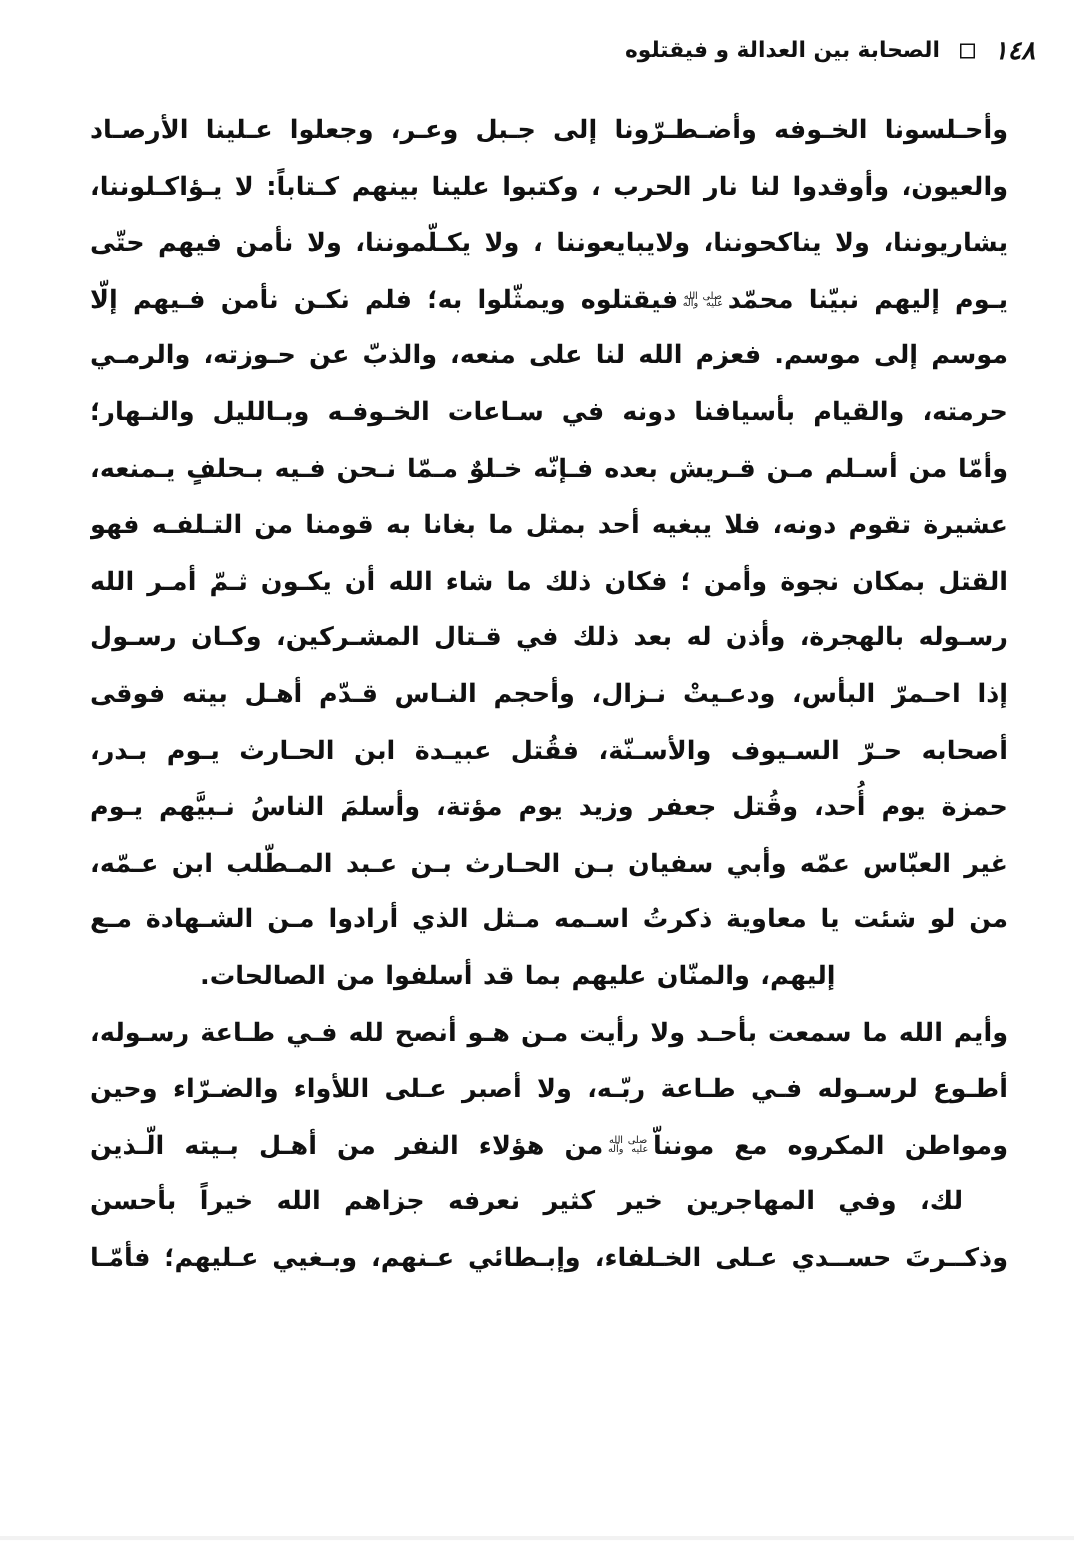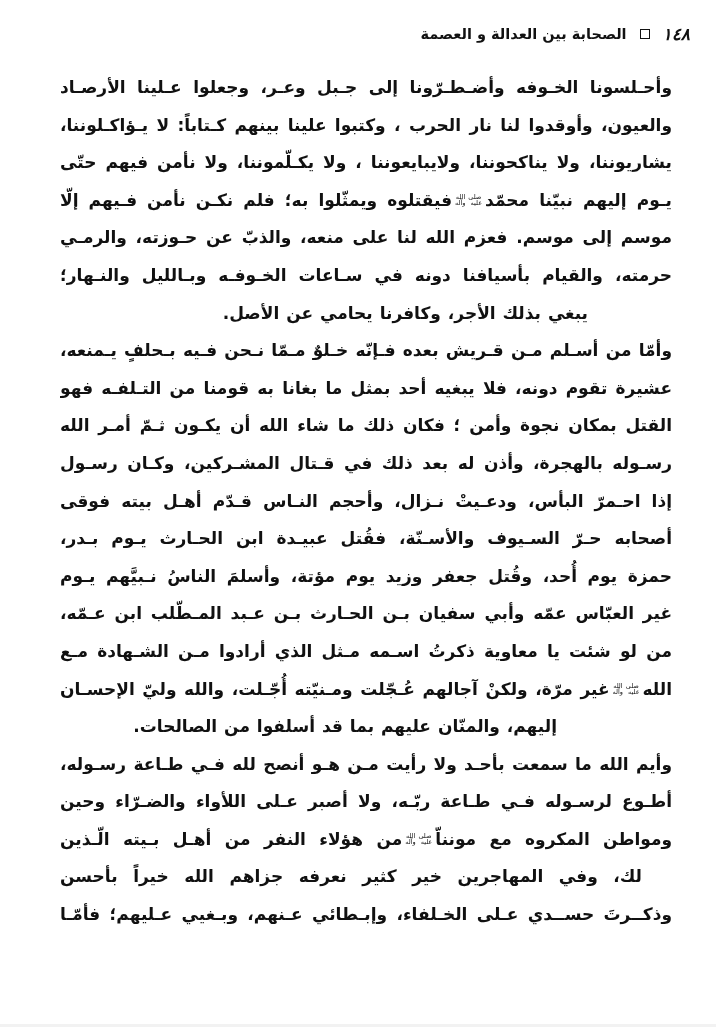--- a/index.html
+++ b/index.html
@@ -80,43 +80,41 @@
   }
 </style>
 </head>
 <body>
 
 <div class="page">
 
   <div class="header">
     <span class="pagenum">١٤٨</span>
     <span class="sq"></span>
-    <span class="btitle">الصحابة بين العدالة و العصمة</span>
+    <span class="btitle">الصحابة بين العدالة و فيقتلوه</span>
   </div>
 
   <div class="body">
 
     <div class="line">وأحـلسونا الخـوفه وأضـطـرّونا إلى جـبل وعـر، وجعلوا عـلينا الأرصـاد</div>
     <div class="line">والعيون، وأوقدوا لنا نار الحرب ، وكتبوا علينا بينهم كـتاباً: لا يـؤاكـلوننا، ولا</div>
     <div class="line">يشاريوننا، ولا يناكحوننا، ولايبايعوننا ، ولا يكـلّموننا، ولا نأمن فيهم حتّى</div>
     <div class="line"><span>يـوم إليهم نبيّنا محمّد</span><span class="seal">صلى الله عليه وآله</span><span>فيقتلوه ويمثّلوا به؛ فلم نكـن نأمن فـيهم إلّا من</span></div>
     <div class="line">موسم إلى موسم. فعزم الله لنا على منعه، والذبّ عن حـوزته، والرمـي مـن وراء</div>
     <div class="line">حرمته، والقيام بأسيافنا دونه في سـاعات الخـوفـه وبـالليل والنـهار؛ فـمؤمننا</div>
-    <div class="line pend i84">يبغي بذلك الأجر، وكافرنا يحامي عن الأصل.</div>
 
     <div class="line">وأمّا من أسـلم مـن قـريش بعده فـإنّه خـلوٌ مـمّا نـحن فـيه بـحلفٍ يـمنعه، أو</div>
     <div class="line">عشيرة تقوم دونه، فلا يبغيه أحد بمثل ما بغانا به قومنا من التـلفـه فهو مـن</div>
     <div class="line">القتل بمكان نجوة وأمن ؛ فكان ذلك ما شاء الله أن يكـون ثـمّ أمـر الله تـعالى</div>
     <div class="line"><span>رسـوله بالهجرة، وأذن له بعد ذلك في قـتال المشـركين، وكـان رسـول الله</span><span></span></div>
     <div class="line">إذا احـمرّ البأس، ودعـيتْ نـزال، وأحجم النـاس قـدّم أهـل بيته فوقى بـهم</div>
     <div class="line">أصحابه حـرّ السـيوف والأسـنّة، فقُتل عبيـدة ابن الحـارث يـوم بـدر، وقُـتل</div>
     <div class="line">حمزة يوم أُحد، وقُتل جعفر وزيد يوم مؤتة، وأسلمَ الناسُ نـبيَّهم يـوم حـنين</div>
     <div class="line">غير العبّاس عمّه وأبي سفيان بـن الحـارث بـن عـبد المـطّلب ابن عـمّه، وأراد</div>
     <div class="line">من لو شئت يا معاوية ذكرتُ اسـمه مـثل الذي أرادوا مـن الشـهادة مـع رسـول</div>
-    <div class="line"><span>الله</span><span class="seal">صلى الله عليه وآله</span><span>غير مرّة، ولكنْ آجالهم عُـجّلت ومـنيّته أُجّـلت، والله وليّ الإحسـان</span></div>
     <div class="line pend i115">إليهم، والمنّان عليهم بما قد أسلفوا من الصالحات.</div>
 
     <div class="line">وأيم الله ما سمعت بأحـد ولا رأيت مـن هـو أنصح لله فـي طـاعة رسـوله، ولا</div>
     <div class="line">أطـوع لرسـوله فـي طـاعة ربّـه، ولا أصبر عـلى اللأواء والضـرّاء وحين البأس</div>
     <div class="line"><span>ومواطن المكروه مع مونناّ</span><span class="seal">صلى الله عليه وآله</span><span>من هؤلاء النفر من أهـل بـيته الّـذين سـمّيت</span></div>
     <div class="line pend i30">لك، وفي المهاجرين خير كثير نعرفه جزاهم الله خيراً بأحسن أعمالهم.</div>
 
     <div class="line">وذكــرتَ حســدي عـلى الخـلفاء، وإبـطائي عـنهم، وبـغيي عـليهم؛ فأمّـا الحسـد</div>
   </div>
 

